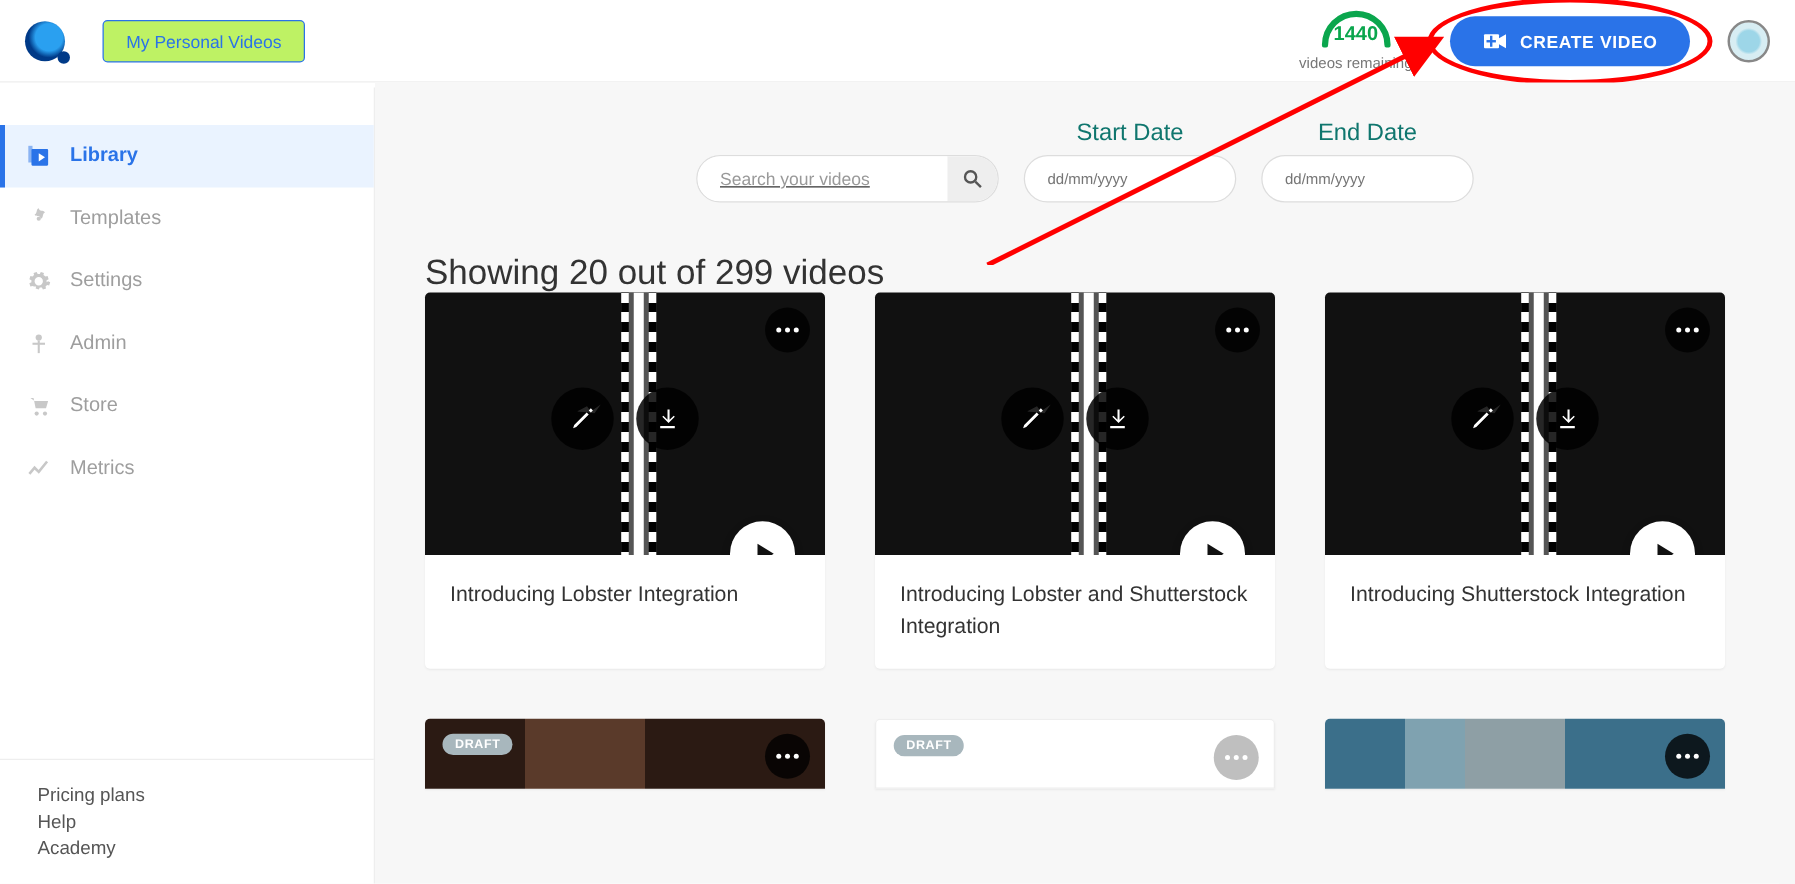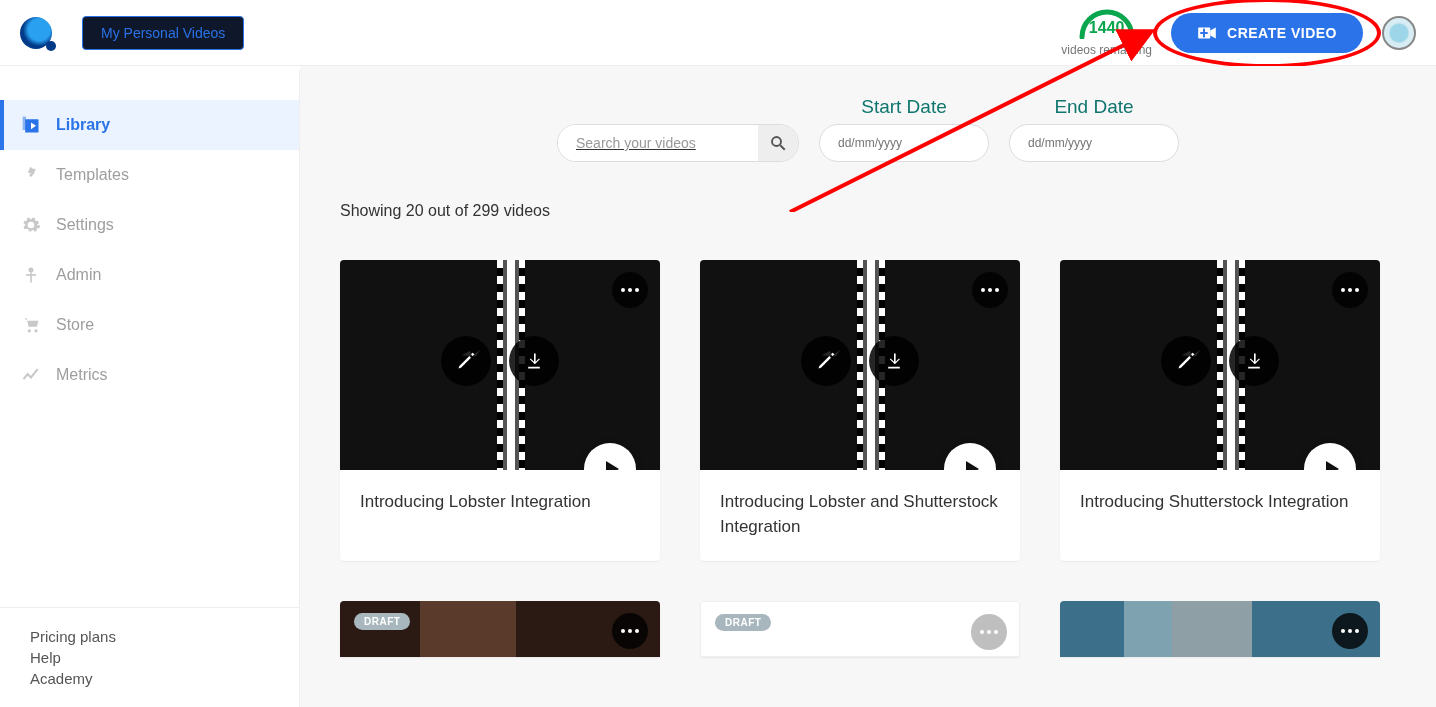--- a/index.html
+++ b/index.html
@@ -2,23 +2,23 @@
 <html><head>
 <meta charset="utf-8">
 <style>
 * { margin: 0; padding: 0; box-sizing: border-box; }
 body { font-family: -apple-system, BlinkMacSystemFont, "Segoe UI", Helvetica, Arial, sans-serif; background: #fff; color: #333; width: 1436px; height: 707px; overflow: hidden; position: relative; }
 
 
 .header { height: 66px; border-bottom: 1px solid #eee; display: flex; align-items: center; padding: 0 20px; }
 .logo { width: 32px; height: 32px; background: radial-gradient(circle at 60% 40%, #2aa0f0 40%, #003a88 60%); border-radius: 50%; margin-right: 30px; position: relative; }
 .logo::after { content: ''; position: absolute; right: -4px; bottom: -2px; background: #003a88; width: 10px; height: 10px; border-radius: 50%; }
-.personal-btn { border: 1px solid #2a73e8; color: #2a73e8; background: #0f172a; padding: 8px 18px; border-radius: 4px; font-size: 14px; font-weight: 500; cursor: pointer; }
-
-.header-right { margin-left: auto; display: flex; align-items: center; gap: 19px; }
+.personal-btn { border: 1px solid #2a73e8; color: #2a73e8; background: #bef264; padding: 8px 18px; border-radius: 4px; font-size: 14px; font-weight: 500; cursor: pointer; }
+
+.header-right { margin-left: auto; display: flex; align-items: center; gap: 30px; }
 .videos-remaining { text-align: center; position: relative; }
 .vr-arc { width: 60px; height: 30px; margin: 0 auto; }
 .vr-count { font-size: 16px; font-weight: 600; color: #0aa64d; position: relative; top: -24px; }
 .vr-label { font-size: 12px; color: #777; margin-top: -18px; }
 
 .create-wrap { position: relative; }
 .create-btn { background: #2a73e8; color: #fff; border: none; padding: 12px 26px; border-radius: 26px; font-size: 14px; font-weight: 700; letter-spacing: 0.5px; display: flex; align-items: center; gap: 10px; cursor: pointer; }
 .create-ellipse { position: absolute; inset: -15px -18px; border: 4px solid #ff0000; border-radius: 50%; pointer-events: none; }
 
 .avatar { width: 34px; height: 34px; border-radius: 50%; background: radial-gradient(circle, #9dd6e8 40%, #d7edf3 50%); border: 2px solid #888; }
@@ -35,21 +35,21 @@
 .main { position: absolute; left: 300px; top: 66px; right: 0; bottom: 0; background: #f7f7f7; padding: 30px 40px 0 40px; overflow: hidden; }
 .filters { display: flex; justify-content: center; gap: 20px; align-items: flex-end; margin-bottom: 40px; }
 .search-wrap { display: flex; border: 1px solid #ddd; border-radius: 24px; overflow: hidden; background: #fff; height: 38px; }
 .search-input { border: none; outline: none; padding: 0 18px; width: 200px; font-size: 14px; background: #fff; color: #333; text-decoration: underline; }
 .search-input::placeholder { color: #999; }
 .search-btn { background: #eee; border: none; width: 40px; display: flex; align-items: center; justify-content: center; cursor: pointer; }
 .date-group { display: flex; flex-direction: column; align-items: center; gap: 6px; }
 .date-label { font-size: 19px; color: #0f766e; }
 .date-input { border: 1px solid #ddd; border-radius: 22px; padding: 0 18px; height: 38px; width: 170px; font-size: 12px; color: #888; outline: none; }
 
-.results-text { font-size: 16px; color: #333; font-weight: 400; margin-bottom: 40px; }
+.results-text { font-size: 28px; color: #333; font-weight: 400; }
 
 .grid { display: grid; grid-template-columns: repeat(3, 320px); gap: 40px; justify-content: start; }
 .card { background: #fff; border-radius: 4px; box-shadow: 0 1px 2px rgba(0,0,0,.06); overflow: visible; position: relative; }
 .thumb { height: 210px; background: #111; position: relative; overflow: hidden; border-radius: 4px 4px 0 0; }
 .thumb .film { position: absolute; left: 49%; top: 0; bottom: 0; width: 28px; background: linear-gradient(#fff 0 0) center/8px 100% no-repeat, #555; }
 .thumb .film::before, .thumb .film::after { content: ''; position: absolute; top:0; bottom:0; width: 6px; background: repeating-linear-gradient(#fff 0 8px, #000 8px 16px); }
 .thumb .film::before { left: 0; } .thumb .film::after { right: 0; }
 .thumb .bird { position:absolute; left: 38%; top: 42%; width: 20px; height: 14px; background: #fff; clip-path: polygon(0 50%, 40% 20%, 55% 50%, 95% 10%, 70% 60%, 40% 55%); }
 .card-actions { position: absolute; top: 12px; right: 12px; }
 .dots-btn { width: 36px; height: 36px; border-radius: 50%; background: rgba(0,0,0,.78); display: flex; align-items: center; justify-content: center; cursor: pointer; gap: 3px; }

